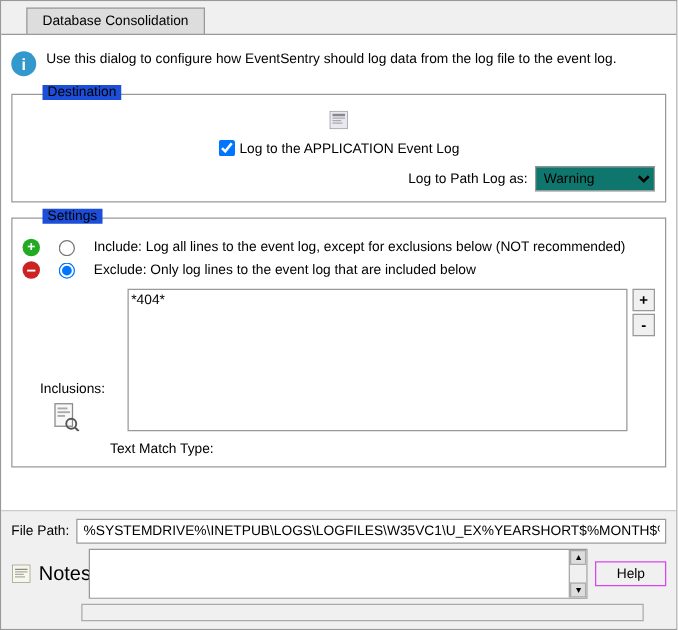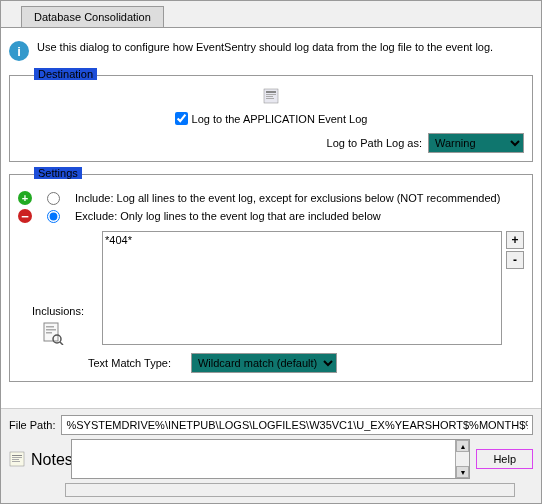--- a/index.html
+++ b/index.html
@@ -451,25 +451,20 @@
             <textarea class="inclusions-textarea" style="">*404*</textarea>
             <div class="side-buttons">
               <button class="small-btn">+</button>
               <button class="small-btn">-</button>
             </div>
           </div>
         </div>
 
         <div class="text-match-row">
           <span>Text Match Type:</span>
-          <select>
-            <option>Wildcard match (default)</option>
-            <option>Exact match</option>
-            <option>Regular expression</option>
-          </select>
         </div>
 
       </div>
     </div>
 
   </div>
 
   <div class="bottom-area">
 
     <div class="file-path-row">

